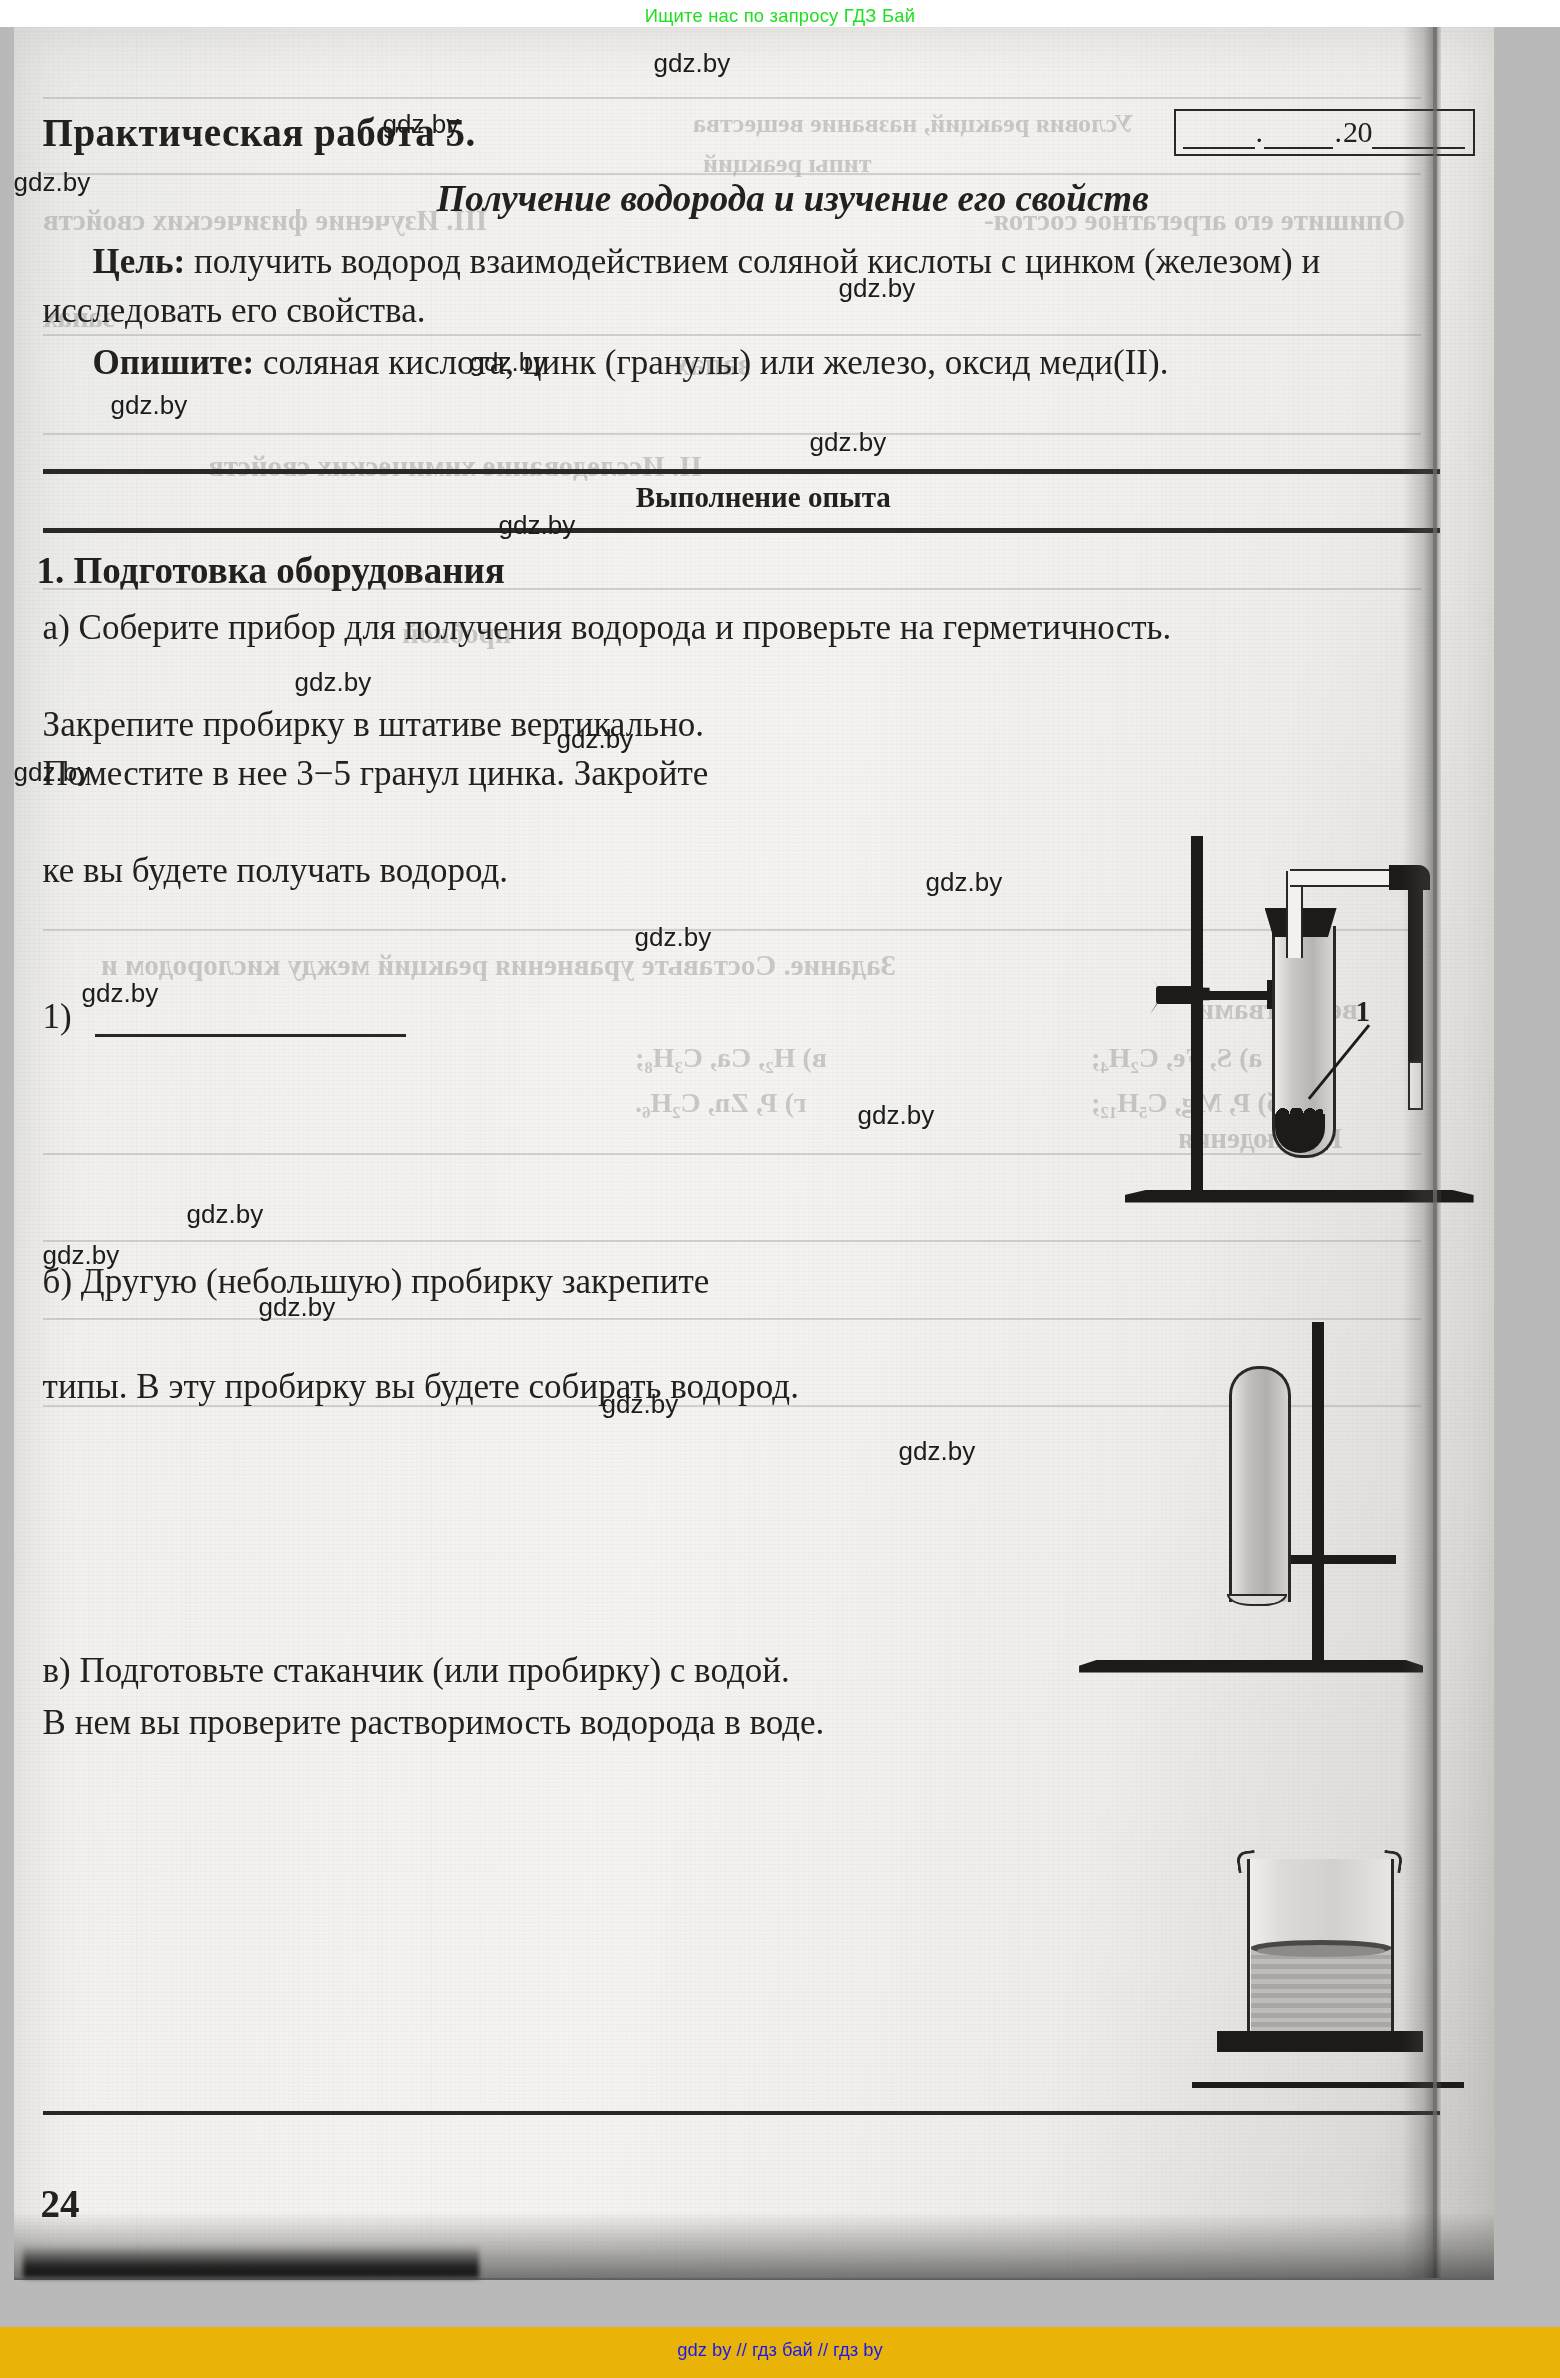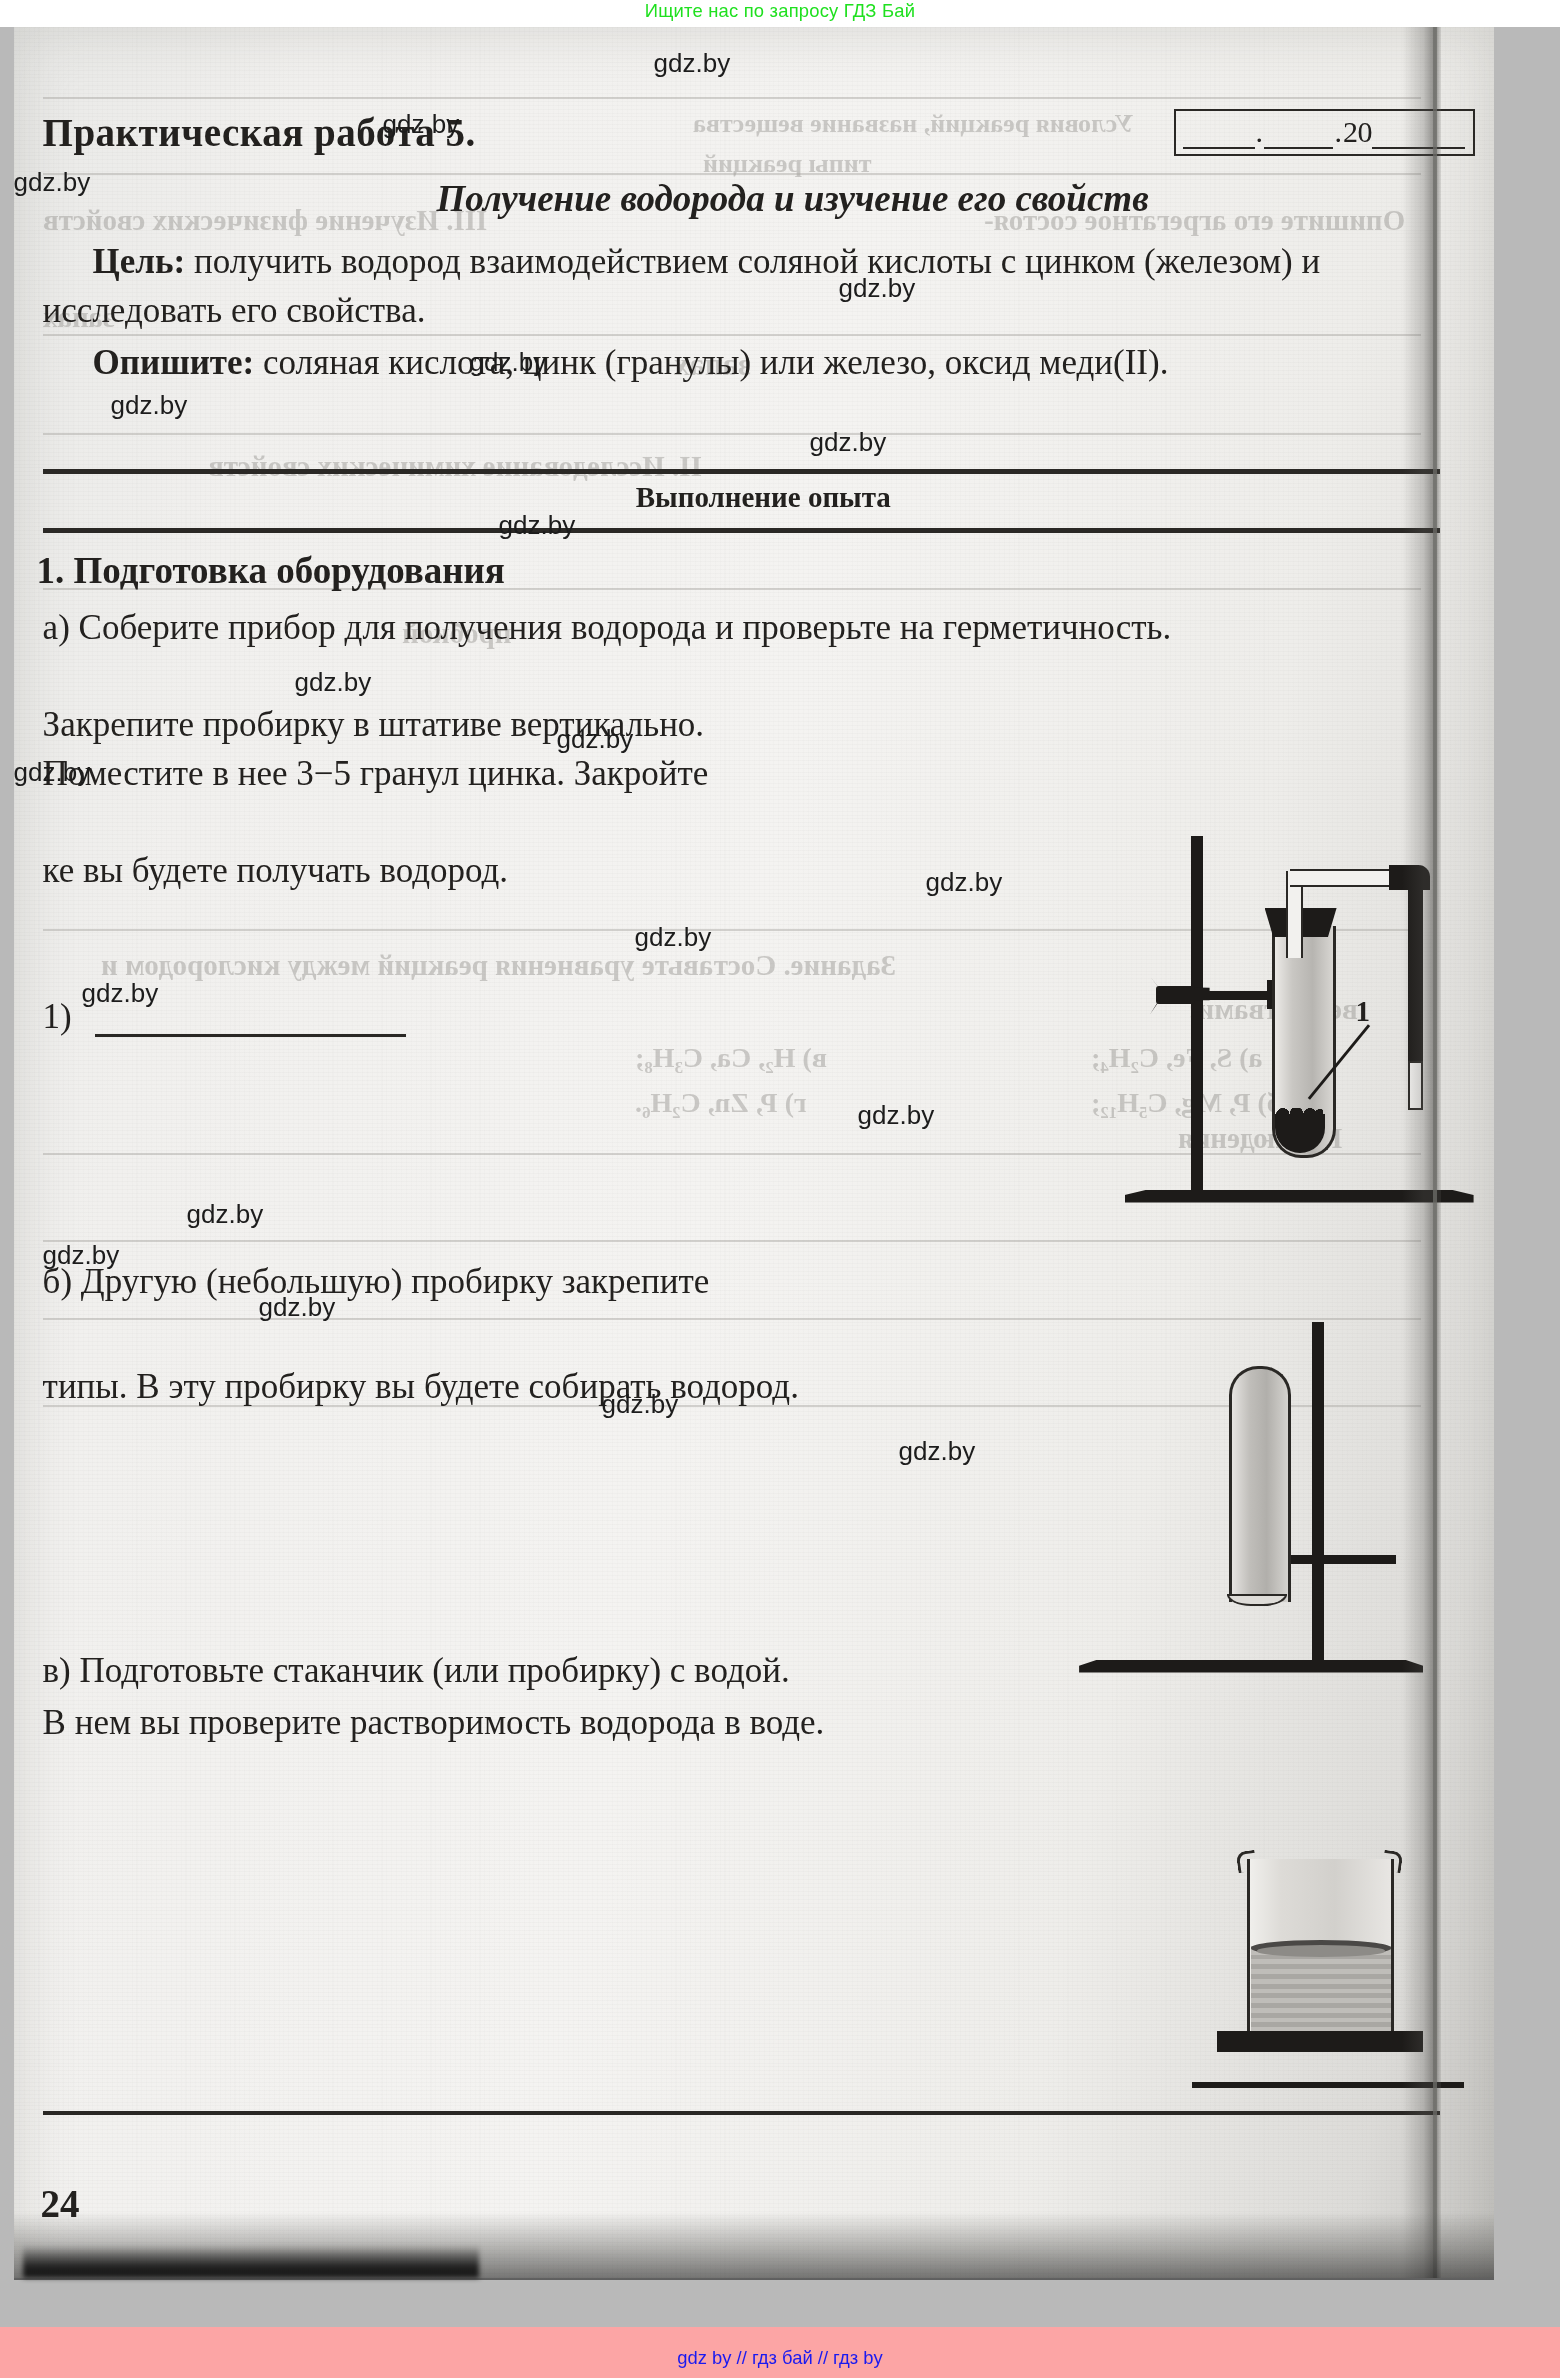--- a/index.html
+++ b/index.html
@@ -16,40 +16,40 @@
   }
 
   
   .promo-banner {
     position: absolute;
     left: 0; top: 0;
     width: 1560px;
     height: 27px;
     background: #ffffff;
     display: flex;
-    align-items: flex-start;
+    align-items: flex-end;
     justify-content: center;
   }
   .promo-banner .promo-text {
     color: #1fe01f;
     font-family: "Liberation Sans", "DejaVu Sans", sans-serif;
     font-size: 18.4px;
     letter-spacing: 0.2px;
     white-space: nowrap;
   }
 
   
   .promo-footer {
     position: absolute;
     left: 0; top: 2327px;
     width: 1560px;
     height: 51px;
-    background: #fca5a5;
+    background: #eab308;
     display: flex;
-    align-items: center;
+    align-items: flex-start;
     justify-content: center;
     padding-top: 11.6px;
     box-sizing: border-box;
   }
   .promo-footer .promo-text {
     color: #1a1af0;
     font-family: "Liberation Sans", "DejaVu Sans", sans-serif;
     font-size: 18.4px;
     white-space: nowrap;
   }

